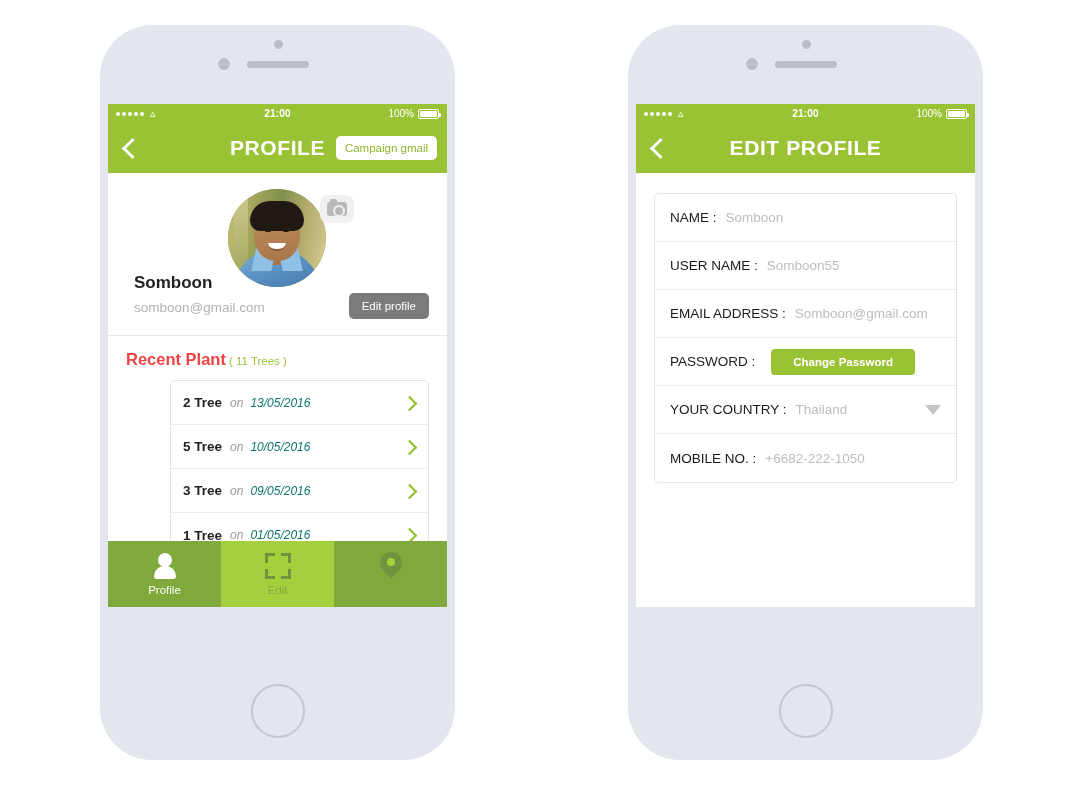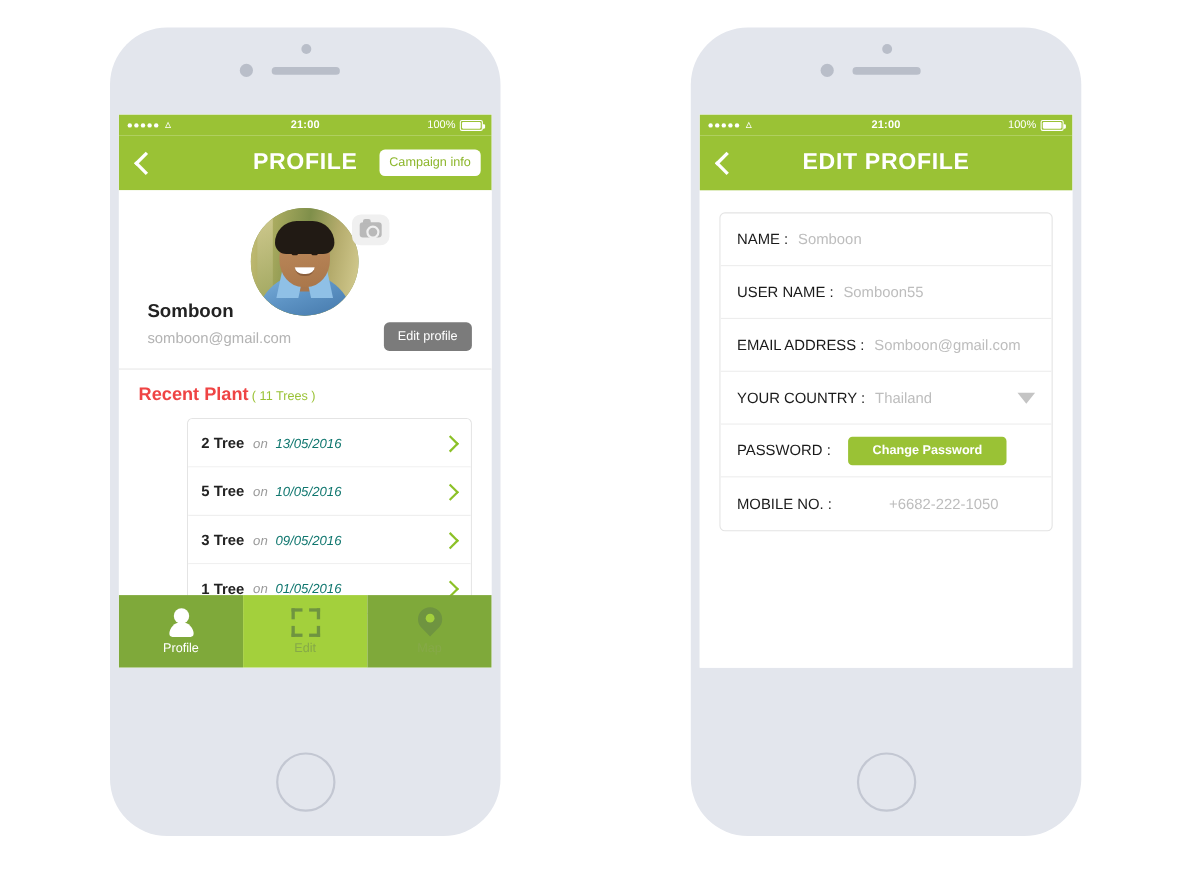--- a/index.html
+++ b/index.html
@@ -259,21 +259,21 @@
 
   
   .edit-body { padding: 20px 18px 0; background: #fff; height: 557px; }
   .form-card {
     border: 1px solid #e4e4e4; border-radius: 5px; overflow: hidden; background: #fff;
   }
   .form-row {
     display: flex; align-items: center; min-height: 48px;
     padding: 0 15px; border-bottom: 1px solid #ededed;
   }
-  .form-row:last-child { border-bottom: none; gap: 43px; }
+  .form-row:last-child { border-bottom: none; }
   .f-label { font-size: 13.5px; color: #1a1a1a; white-space: nowrap; }
   .f-value { font-size: 13.5px; color: #bdbdbd; margin-left: 9px; }
   .chg-pass {
     margin-left: 16px; background: #9ac235; color: #fff;
     font-size: 11.5px; font-weight: bold;
     padding: 7px 22px; border-radius: 4px; cursor: pointer;
   }
   .caret {
     margin-left: auto; width: 0; height: 0;
     border-left: 8px solid transparent; border-right: 8px solid transparent;
@@ -315,21 +315,21 @@
           <span>100%</span>
           <span class="batt">
               <i></i>
             </span>
         </div>
       </div>
 
       <div class="navbar">
         <div class="back-chevron"></div>
         <div class="nav-title">PROFILE</div>
-        <div class="campaign-btn">Campaign info</div>
+        <div class="campaign-btn">Campaign gmail</div>
       </div>
 
       <div class="profile-top">
         <div class="avatar-wrap">
           <div class="avatar">
             <div class="av-bg"></div>
             <div class="av-bg2"></div>
             <div class="av-shirt"></div>
             <div class="av-neck"></div>
             <div class="av-collarL"></div>
@@ -447,31 +447,31 @@
             <span class="f-label">USER NAME :</span>
             <span class="f-value">Somboon55</span>
           </div>
 
           <div class="form-row">
             <span class="f-label">EMAIL ADDRESS :</span>
             <span class="f-value">Somboon@gmail.com</span>
           </div>
 
           <div class="form-row">
+            <span class="f-label">PASSWORD :</span>
+            <span class="chg-pass">Change Password</span>
+          </div>
+
+          <div class="form-row">
             <span class="f-label">YOUR COUNTRY :</span>
             <span class="f-value">Thailand</span>
             <span class="caret"></span>
           </div>
 
           <div class="form-row">
-            <span class="f-label">PASSWORD :</span>
-            <span class="chg-pass">Change Password</span>
-          </div>
-
-          <div class="form-row">
             <span class="f-label">MOBILE NO. :</span>
             <span class="f-value">+6682-222-1050</span>
           </div>
 
         </div>
 
       </div>
 
     </div>
   </div>

